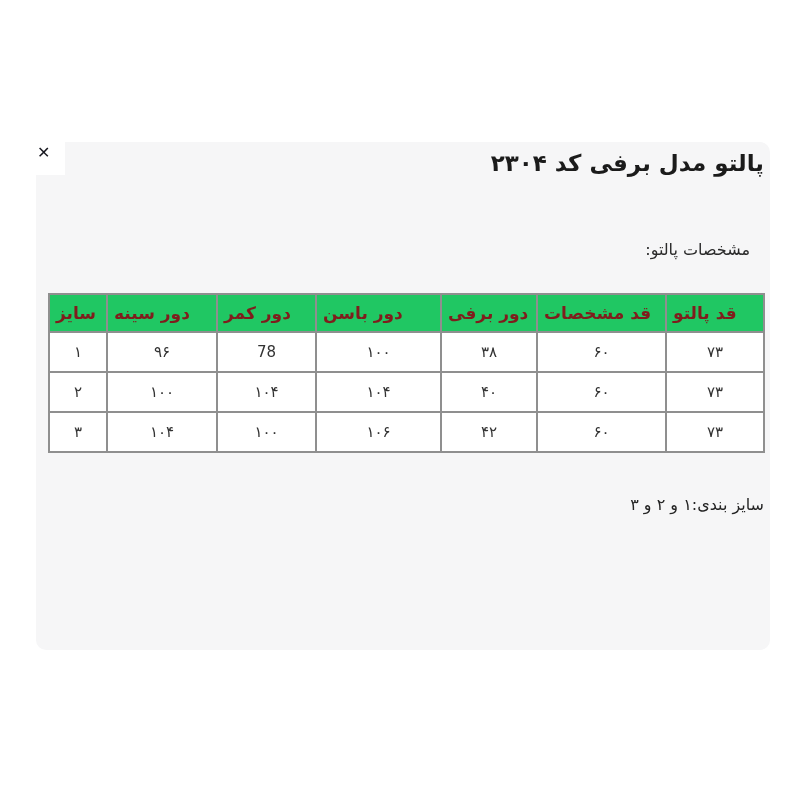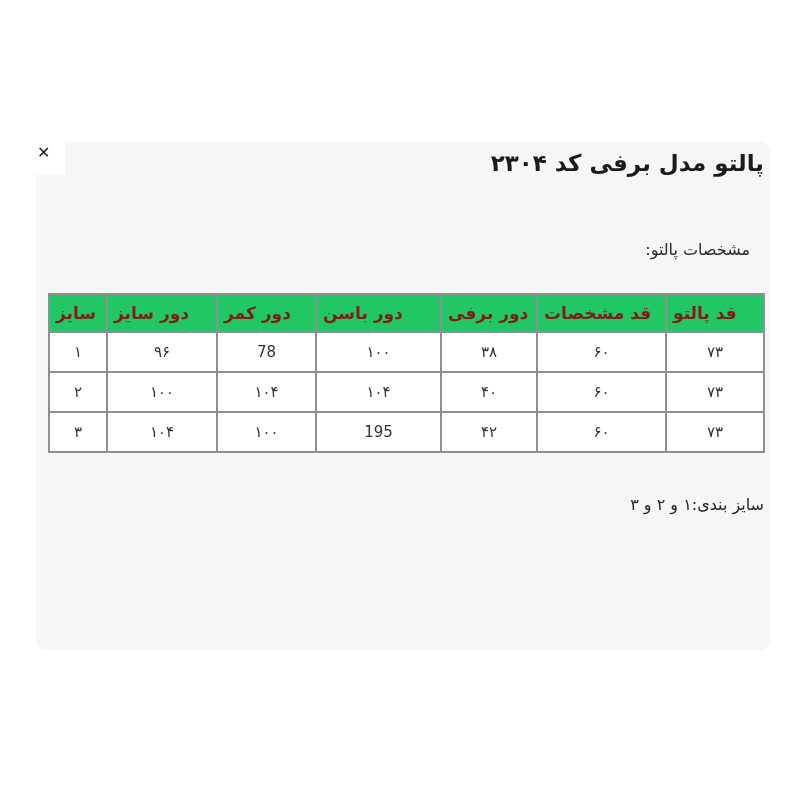--- a/index.html
+++ b/index.html
@@ -122,21 +122,21 @@
       <col style="width:110px">
       <col style="width:58px">
     </colgroup>
     <thead>
       <tr>
         <th>قد پالتو</th>
         <th>قد مشخصات</th>
         <th>دور برفی</th>
         <th>دور باسن</th>
         <th>دور کمر</th>
-        <th>دور سایز</th>
+        <th>دور سینه</th>
         <th>سایز</th>
       </tr>
     </thead>
     <tbody>
       <tr>
         <td>۷۳</td>
         <td>۶۰</td>
         <td>۳۸</td>
         <td>۱۰۰</td>
         <td>78</td>
@@ -149,21 +149,21 @@
         <td>۴۰</td>
         <td>۱۰۴</td>
         <td>۱۰۴</td>
         <td>۱۰۰</td>
         <td>۲</td>
       </tr>
       <tr>
         <td>۷۳</td>
         <td>۶۰</td>
         <td>۴۲</td>
-        <td>195</td>
+        <td>۱۰۶</td>
         <td>۱۰۰</td>
         <td>۱۰۴</td>
         <td>۳</td>
       </tr>
     </tbody>
   </table>
 
   <div class="notes">
     <div class="note">سایز بندی:۱ و ۲ و ۳</div>
   </div>

